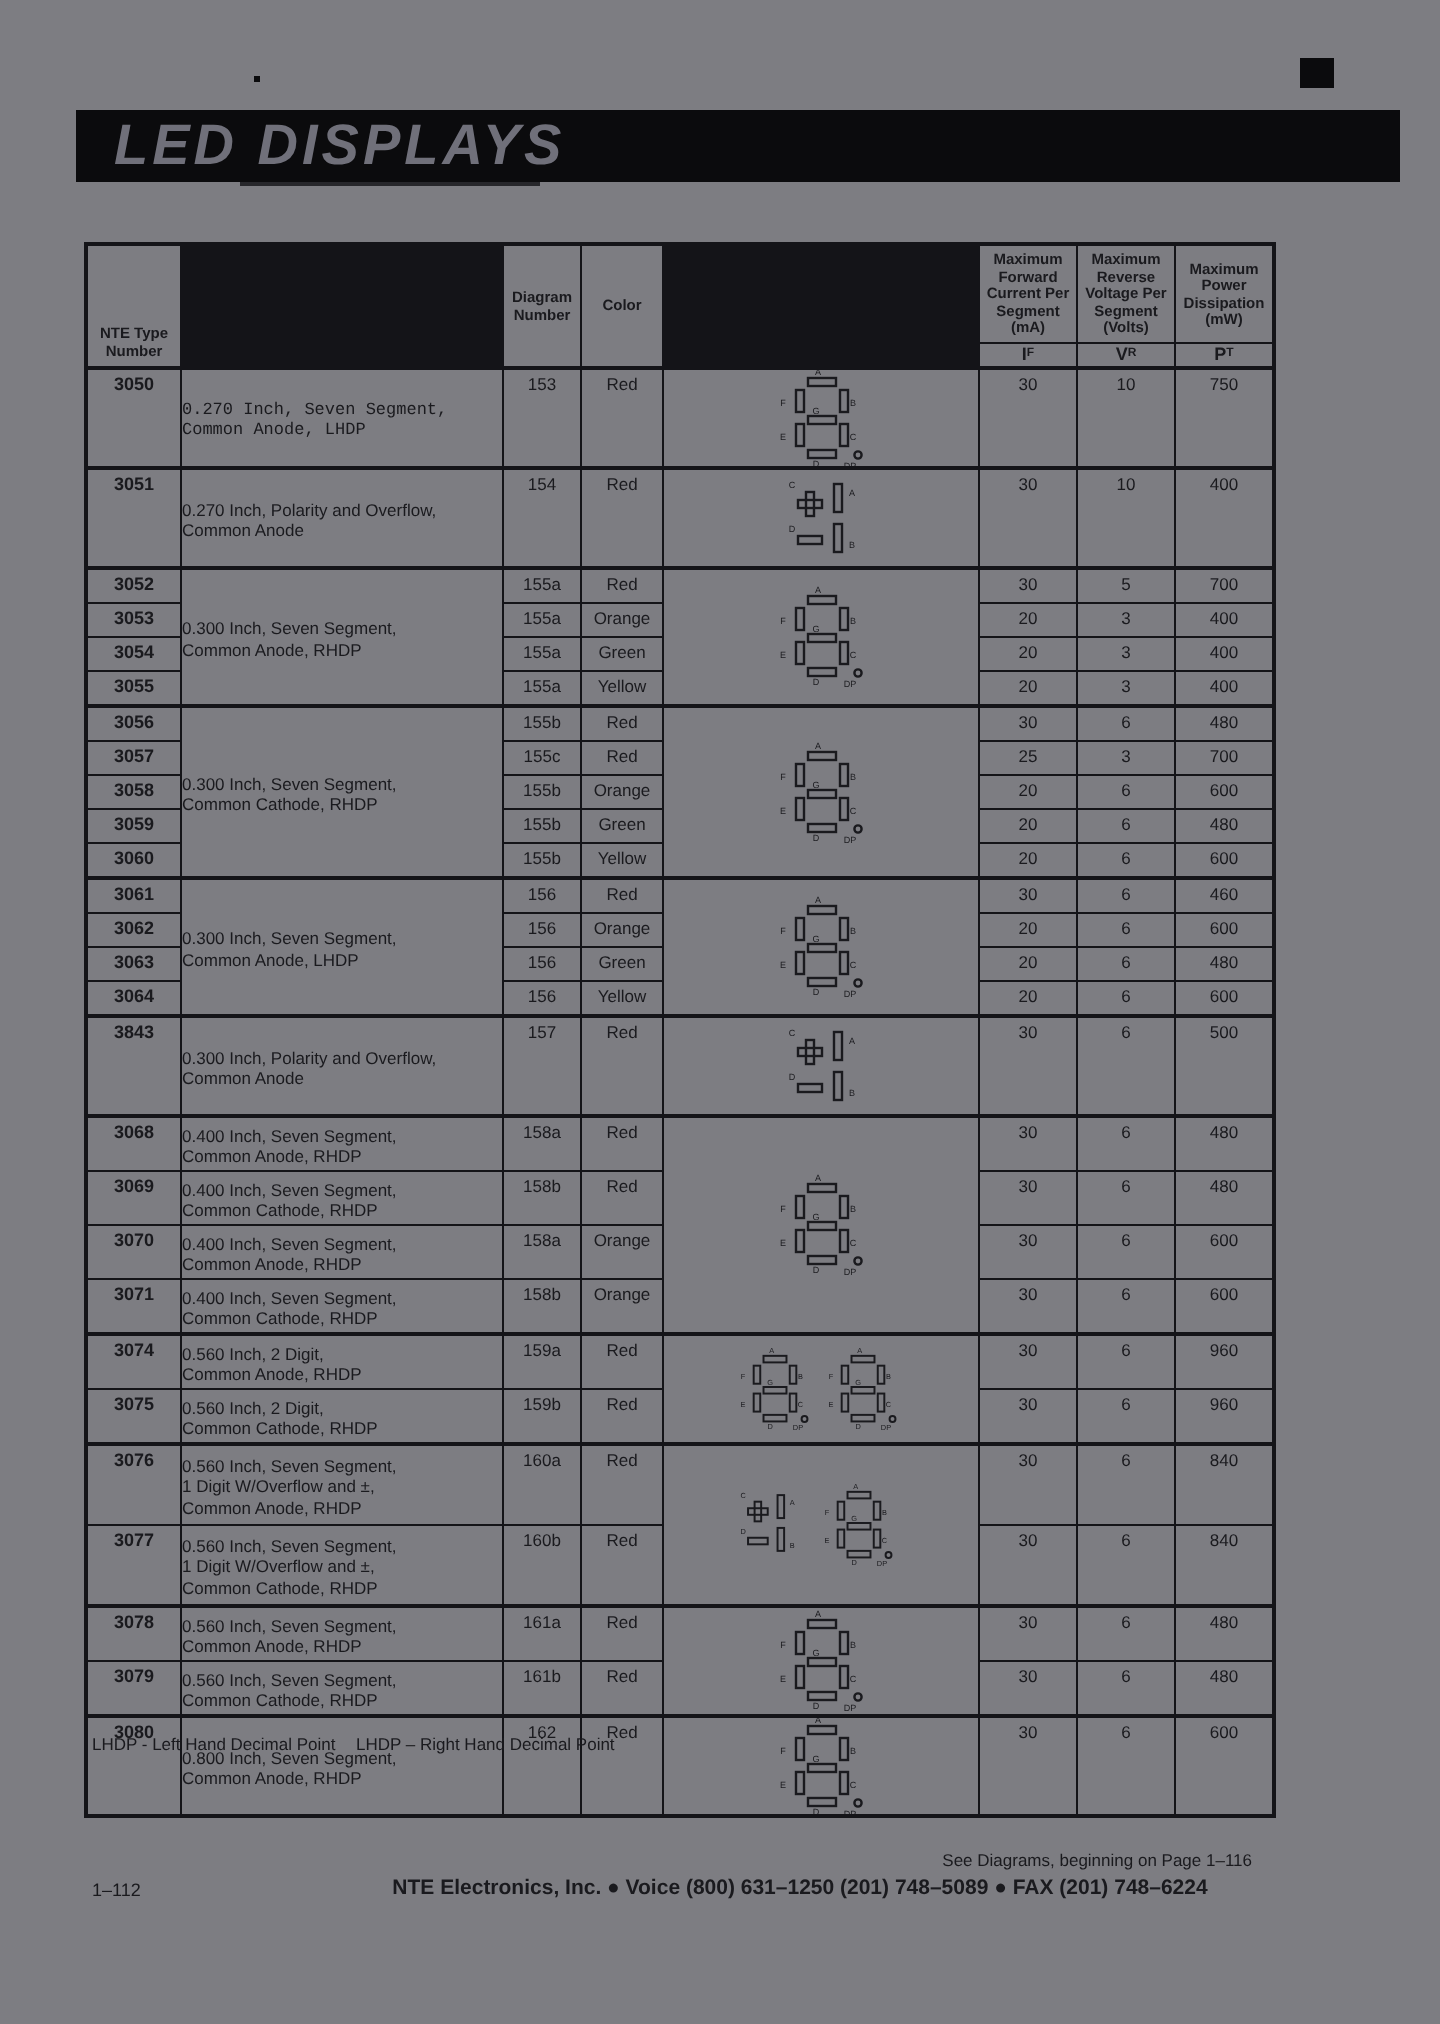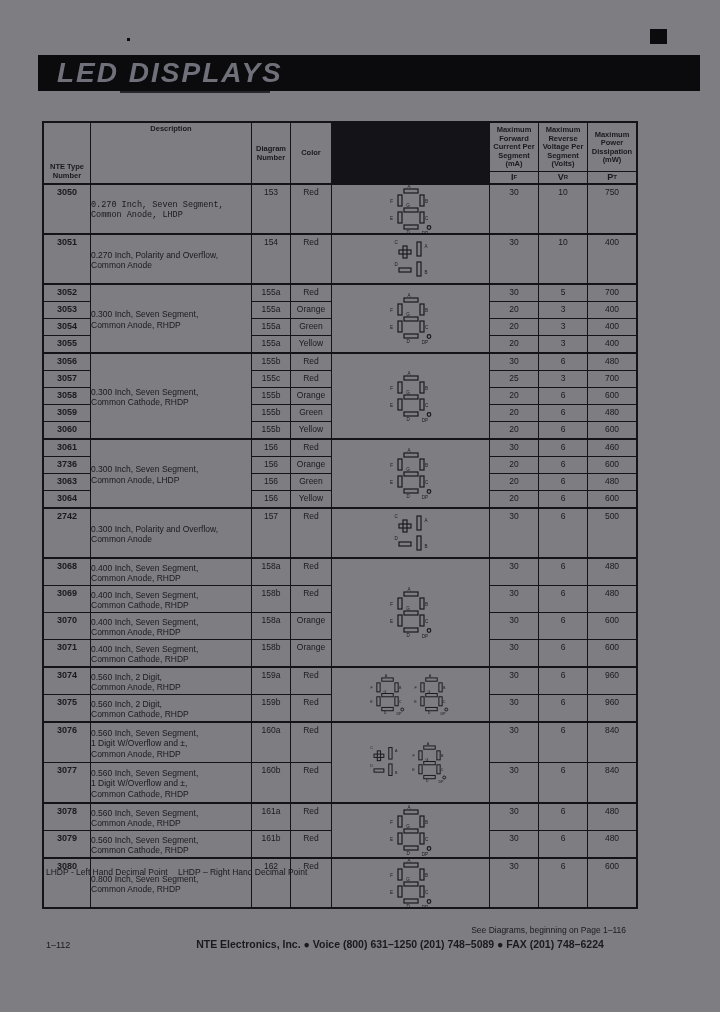--- a/index.html
+++ b/index.html
@@ -64,21 +64,20 @@
 <div class="blob" style="left:127px;top:38px;width:3px;height:3px;"></div>
 <div class="under-smudge"></div>
 
 <div class="titlebar">
   <span class="t">LED DISPLAYS</span>
 </div>
 
 <div class="table">
   <div class="grid" style="grid-template-rows:48px 11px;">
     <div class="c h hd-nte" style="grid-column:1;grid-row:1/3">NTE Type Number</div>
-    <div class="c h hd-desc" style="grid-column:2;grid-row:1/3">Description</div>
     <div class="c h hd-mid" style="grid-column:3;grid-row:1/3">Diagram Number</div>
     <div class="c h hd-mid" style="grid-column:4;grid-row:1/3">Color</div>
     <div class="c h hd-mid" style="grid-column:6;grid-row:1">Maximum Forward Current Per Segment (mA)</div>
     <div class="c h hd-mid" style="grid-column:7;grid-row:1">Maximum Reverse Voltage Per Segment (Volts)</div>
     <div class="c h hd-mid" style="grid-column:8;grid-row:1">Maximum Power Dissipation (mW)</div>
     <div class="c sym" style="grid-column:6;grid-row:2">
         <span>I</span>
         <sub>F</sub>
       </div>
     <div class="c sym" style="grid-column:7;grid-row:2">
@@ -282,21 +281,21 @@
         <div class="c desc" style="grid-area: 1 / 2 / span 4;">
           <span>0.300 Inch, Seven Segment,</span>
           <span>Common Anode, LHDP</span>
         </div>
         <div class="c type" style="grid-area: 1 / 1;">3061</div>
         <div class="c " style="grid-area: 1 / 3;">156</div>
         <div class="c " style="grid-area: 1 / 4;">Red</div>
         <div class="c " style="grid-area: 1 / 6;">30</div>
         <div class="c " style="grid-area: 1 / 7;">6</div>
         <div class="c " style="grid-area: 1 / 8;">460</div>
-        <div class="c type" style="grid-area: 2 / 1;">3736</div>
+        <div class="c type" style="grid-area: 2 / 1;">3062</div>
         <div class="c " style="grid-area: 2 / 3;">156</div>
         <div class="c " style="grid-area: 2 / 4;">Orange</div>
         <div class="c " style="grid-area: 2 / 6;">20</div>
         <div class="c " style="grid-area: 2 / 7;">6</div>
         <div class="c " style="grid-area: 2 / 8;">600</div>
         <div class="c type" style="grid-area: 3 / 1;">3063</div>
         <div class="c " style="grid-area: 3 / 3;">156</div>
         <div class="c " style="grid-area: 3 / 4;">Green</div>
         <div class="c " style="grid-area: 3 / 6;">20</div>
         <div class="c " style="grid-area: 3 / 7;">6</div>
@@ -332,21 +331,21 @@
               </g>
             </g>
           </svg>
         </div>
       </div>
       <div class="grid" style="grid-template-rows: 48px;">
         <div class="c desc" style="grid-area: 1 / 2;">
           <span>0.300 Inch, Polarity and Overflow,</span>
           <span>Common Anode</span>
         </div>
-        <div class="c type" style="grid-area: 1 / 1;">2742</div>
+        <div class="c type" style="grid-area: 1 / 1;">3843</div>
         <div class="c " style="grid-area: 1 / 3;">157</div>
         <div class="c " style="grid-area: 1 / 4;">Red</div>
         <div class="c " style="grid-area: 1 / 6;">30</div>
         <div class="c " style="grid-area: 1 / 7;">6</div>
         <div class="c " style="grid-area: 1 / 8;">500</div>
         <div class="c digit" style="grid-area: 1 / 5;">
           <svg width="50" height="52" viewBox="0 0 50 52">
             <g transform="translate(2,1) scale(1)">
               <g fill="none" stroke="#1a1a1e" stroke-width="1.2">
                 <rect x="15" y="12" width="4" height="12"></rect>

